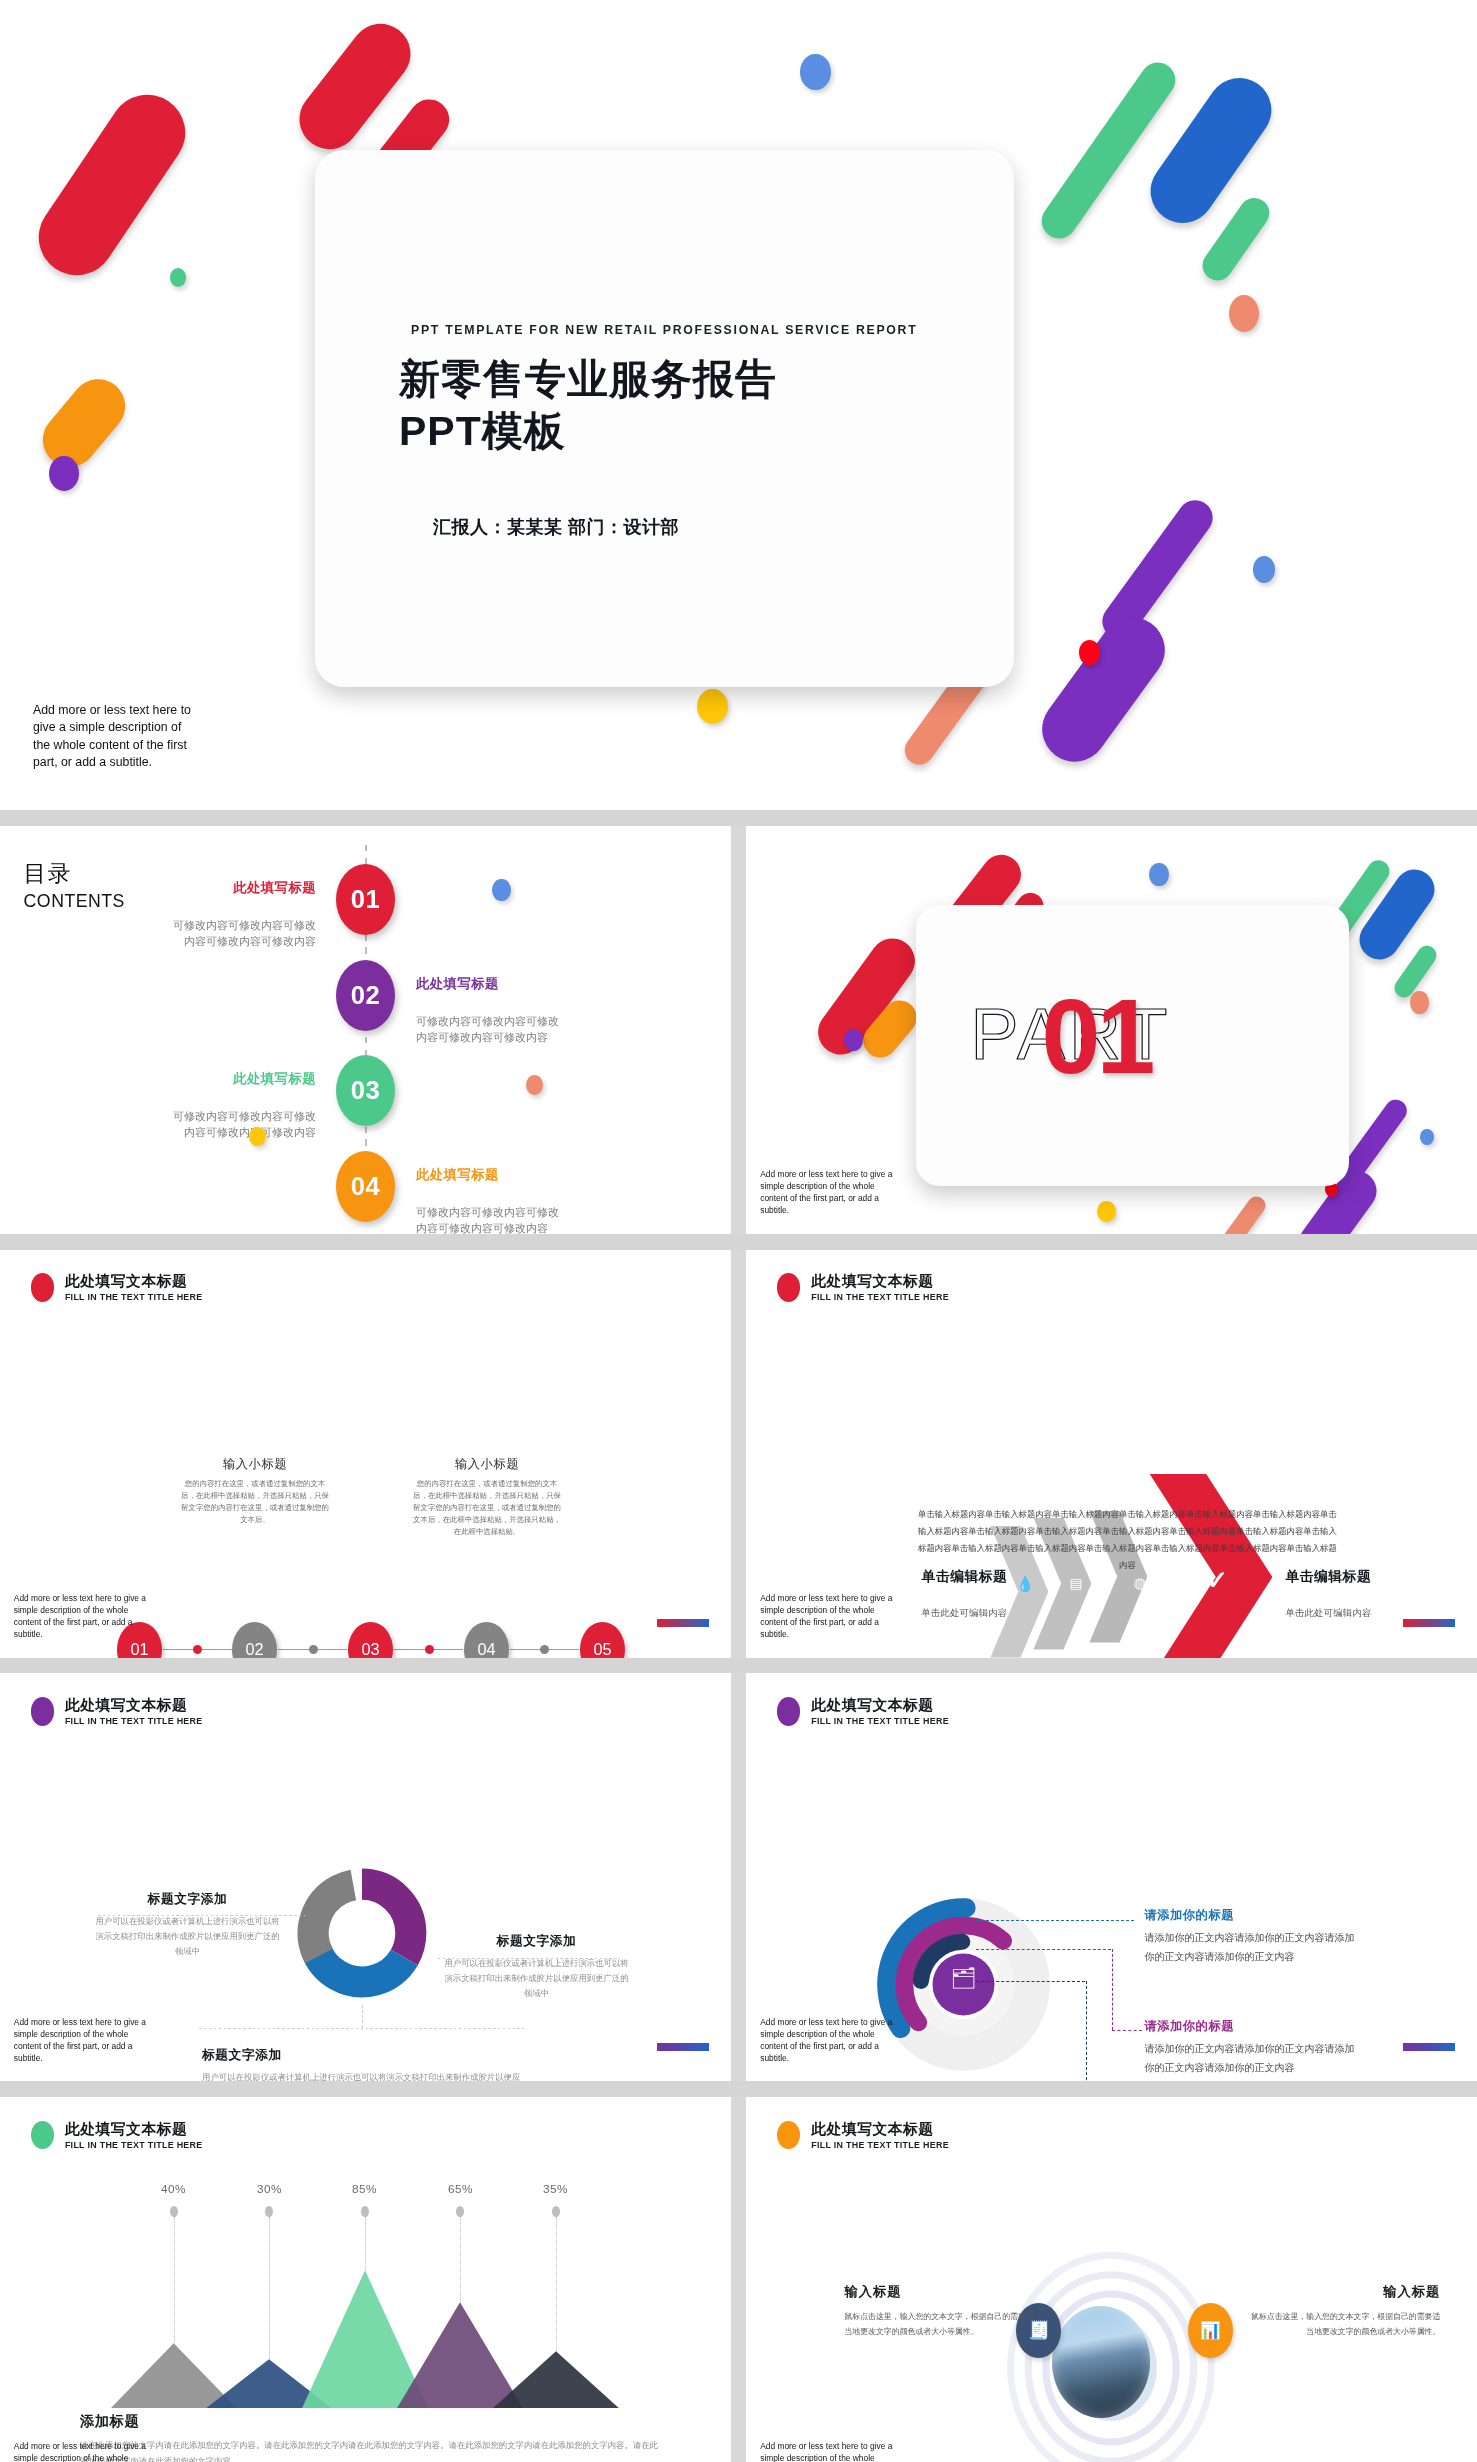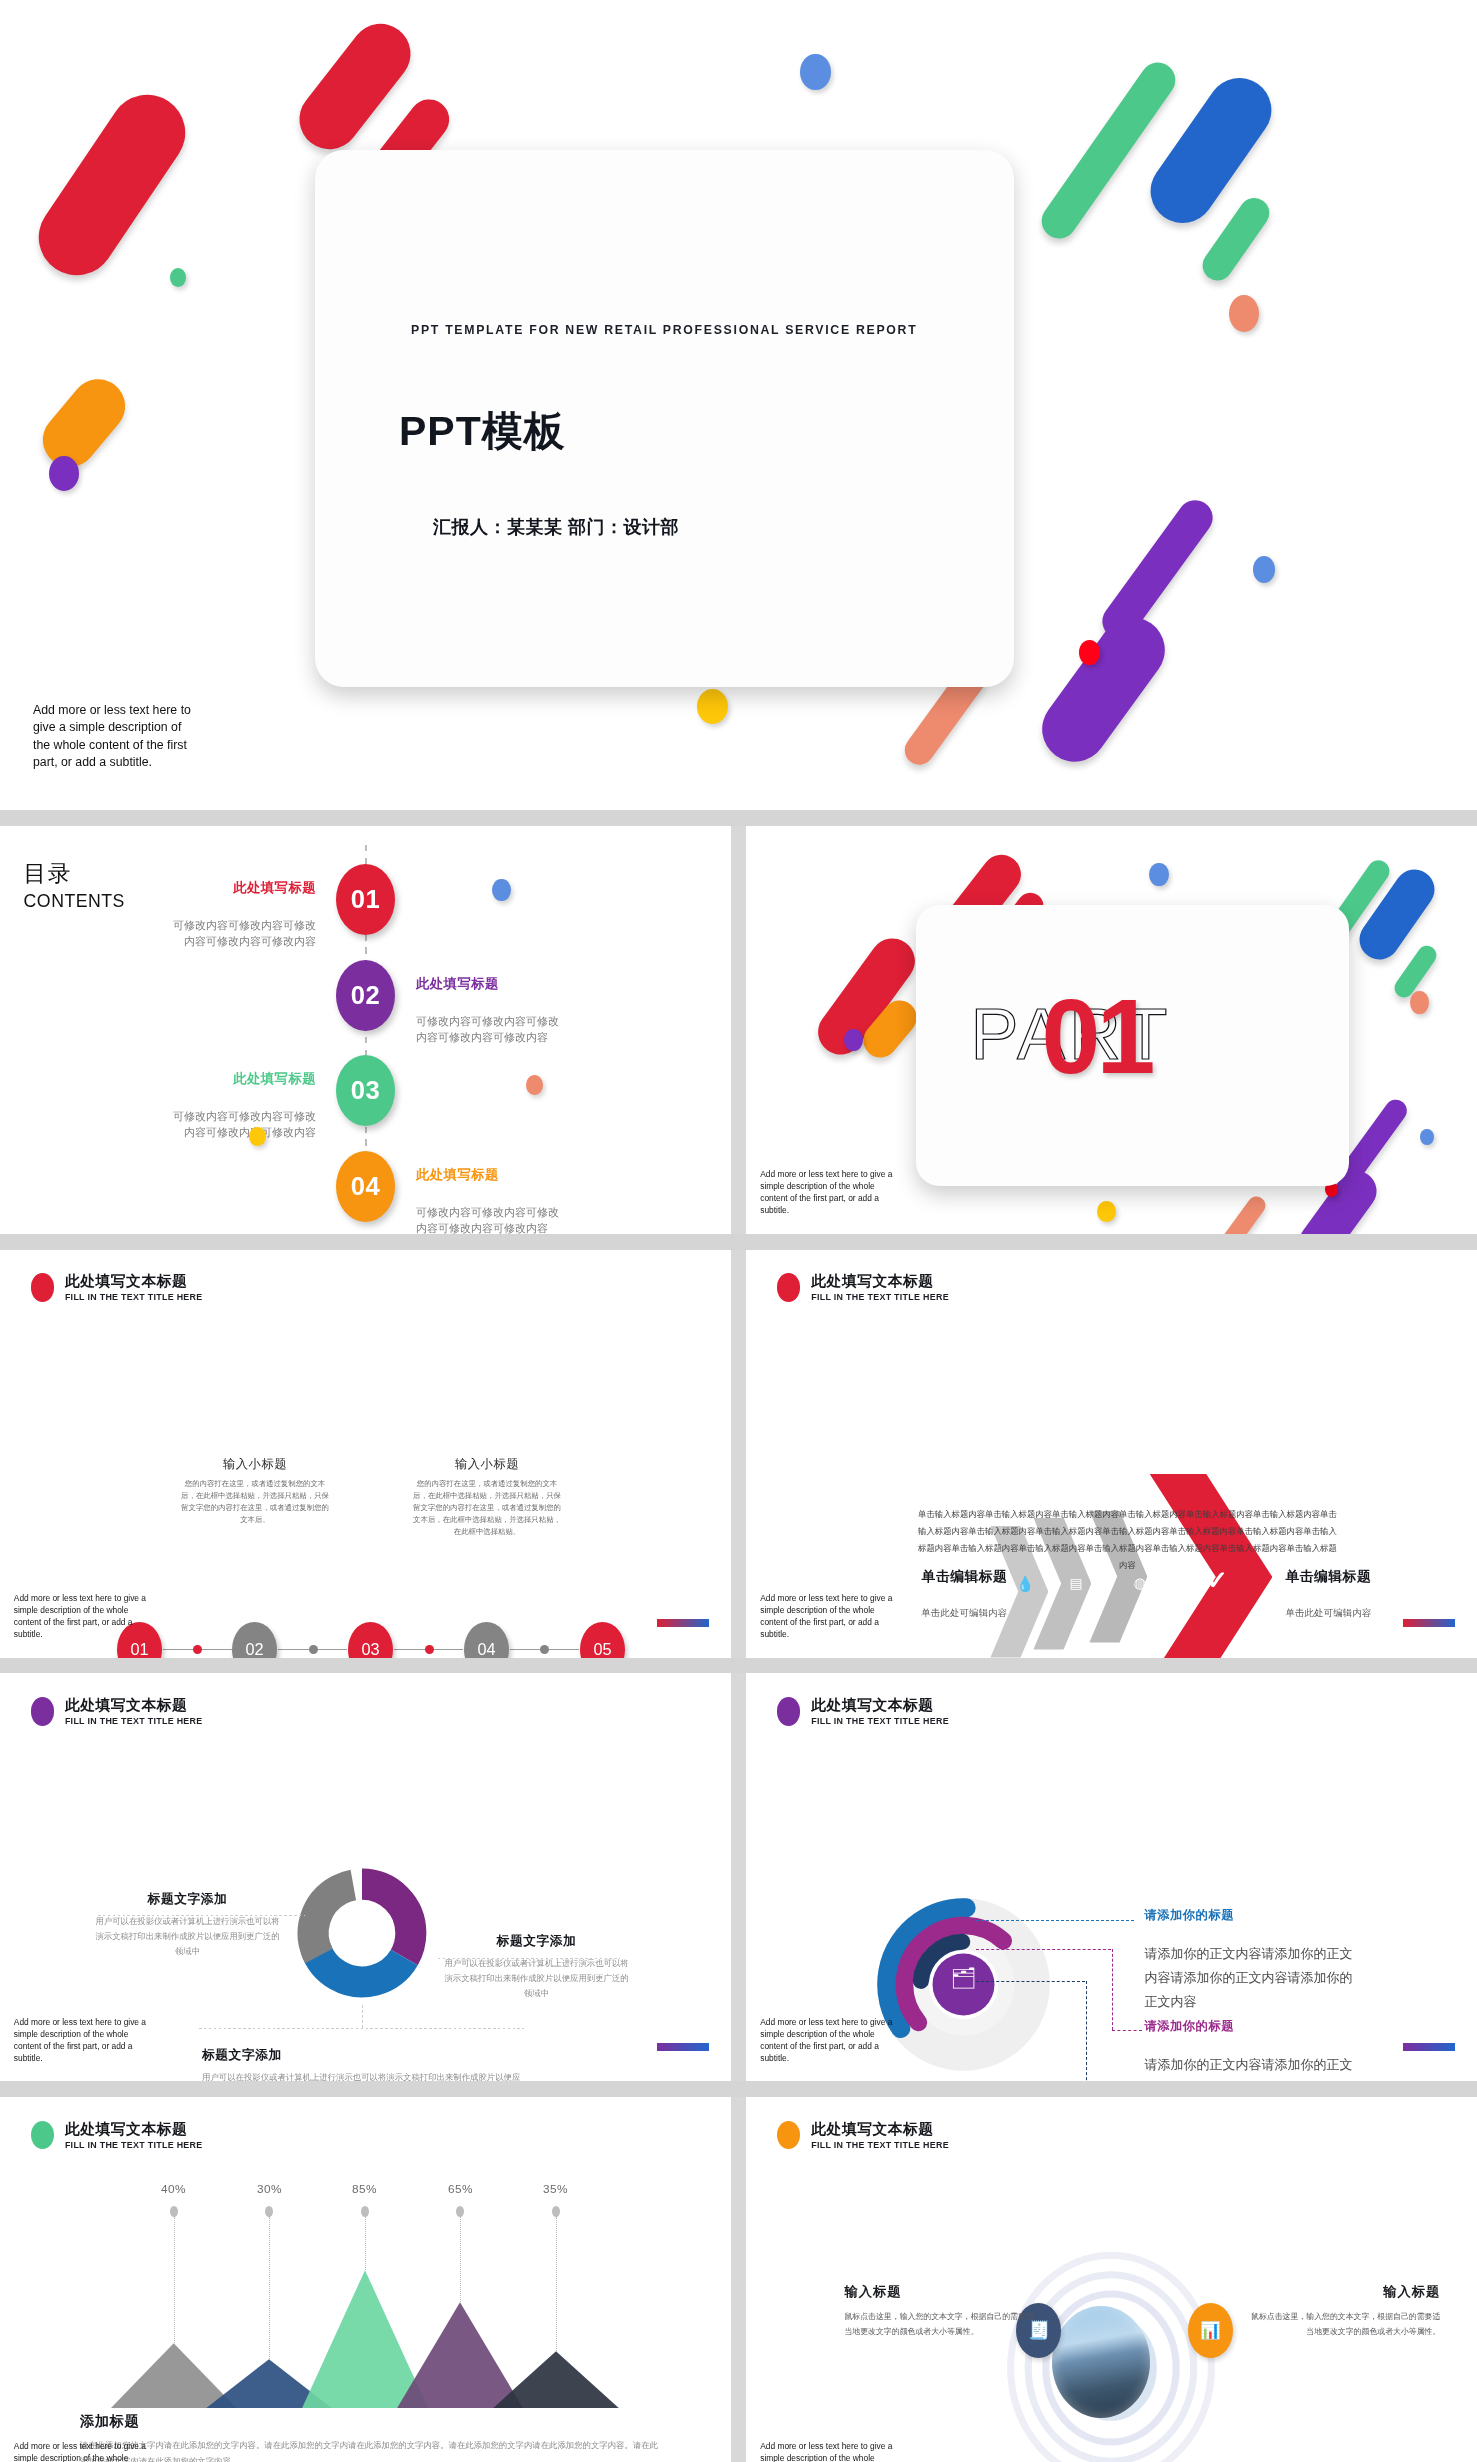--- a/index.html
+++ b/index.html
@@ -113,21 +113,21 @@
 
   
   .dn-txt { position:absolute; width:187px; }
   .dn-h { font-size:12.8px; font-weight:bold; color:#17191e; letter-spacing:0.5px; }
   .dn-p { font-size:8.4px; color:#8b8b8b; line-height:1.75; margin-top:5.9px; }
   .dn-rule { position:absolute; height:0.5px; background:repeating-linear-gradient(to right,#ccc 0 2.5px,transparent 2.5px 4.9px); }
 
   
   .rg-item { position:absolute; width:217px; }
   .rg-h { font-size:12.3px; font-weight:bold; letter-spacing:0.5px; }
-  .rg-p { font-size:13px; color:#4a4a4a; line-height:1.82; margin-top:18px; }
+  .rg-p { font-size:10px; color:#4a4a4a; line-height:1.82; margin-top:5px; }
   .rg-conn { position:absolute; height:0; border-top:1px dashed; }
   .rg-vert { position:absolute; width:0; border-left:1px dashed; }
 
   
   .mt { position:absolute; bottom:0; clip-path:polygon(50% 0,100% 100%,0 100%); }
   .mt-pct { position:absolute; font-size:11.8px; color:#6c6c6c; letter-spacing:0.5px; }
   .mt-stem { position:absolute; width:0.5px; border-left:1px dotted #bdbdbd; }
   .mt-cap { position:absolute; width:8.4px; height:10.8px; border-radius:50%; background:#bdbdbd; }
 
   
@@ -159,20 +159,21 @@
   <div class="shape cap" style="left:1140px;top:488px;width:35px;height:163px;background:#7B2FBF;transform:rotate(36deg);"></div>
   <div class="shape cap" style="left:1071px;top:608px;width:65px;height:163px;background:#7B2FBF;transform:rotate(36deg);"></div>
   <div class="shape cap" style="left:931px;top:655px;width:28.6px;height:118px;background:#EE8A6E;transform:rotate(36deg);"></div>
   <div class="shape dot" style="left:1253px;top:556px;width:21.7px;height:26.6px;background:#5B8DE0;"></div>
   <div class="shape dot" style="left:1079px;top:640px;width:20.7px;height:24.6px;background:#FF0018;"></div>
   <div class="shape dot" style="left:697px;top:689px;width:30.5px;height:35px;background:#FFC709;"></div>
 
   <div class="cardbox" style="left:315px;top:150px;width:699px;height:537px;"></div>
 
   <div class="cover-en" style="left:411px;top:323px;">PPT TEMPLATE FOR NEW RETAIL PROFESSIONAL SERVICE REPORT</div>
+  <div class="cover-h1" style="left:399px;top:356px;">新零售专业服务报告</div>
   <div class="cover-h1" style="left:399px;top:408px;">PPT模板</div>
   <div class="cover-sub" style="left:433px;top:515px;">汇报人：某某某    部门：设计部</div>
   <div class="cover-note" style="left:33px;top:702px;">Add more or less text here to give a simple description of the whole content of the first part, or add a subtitle.</div>
 </div>
 
 <div class="rowgap"></div>
 
 <div class="row">
 
   <div class="slide">

